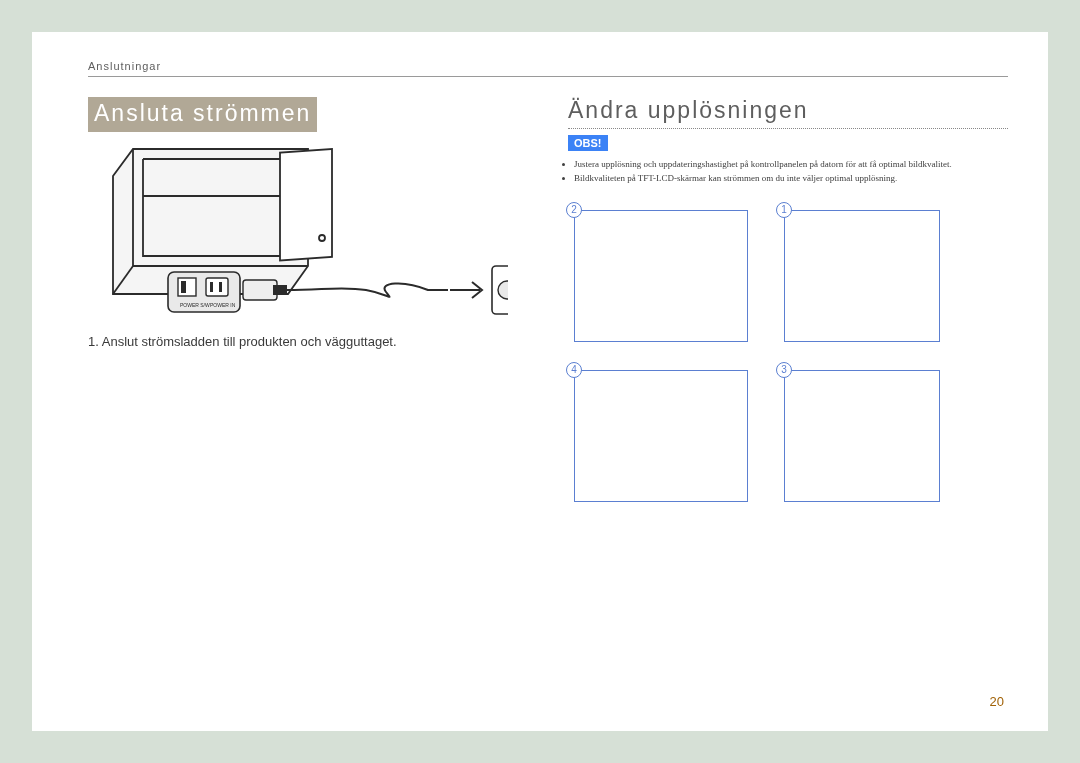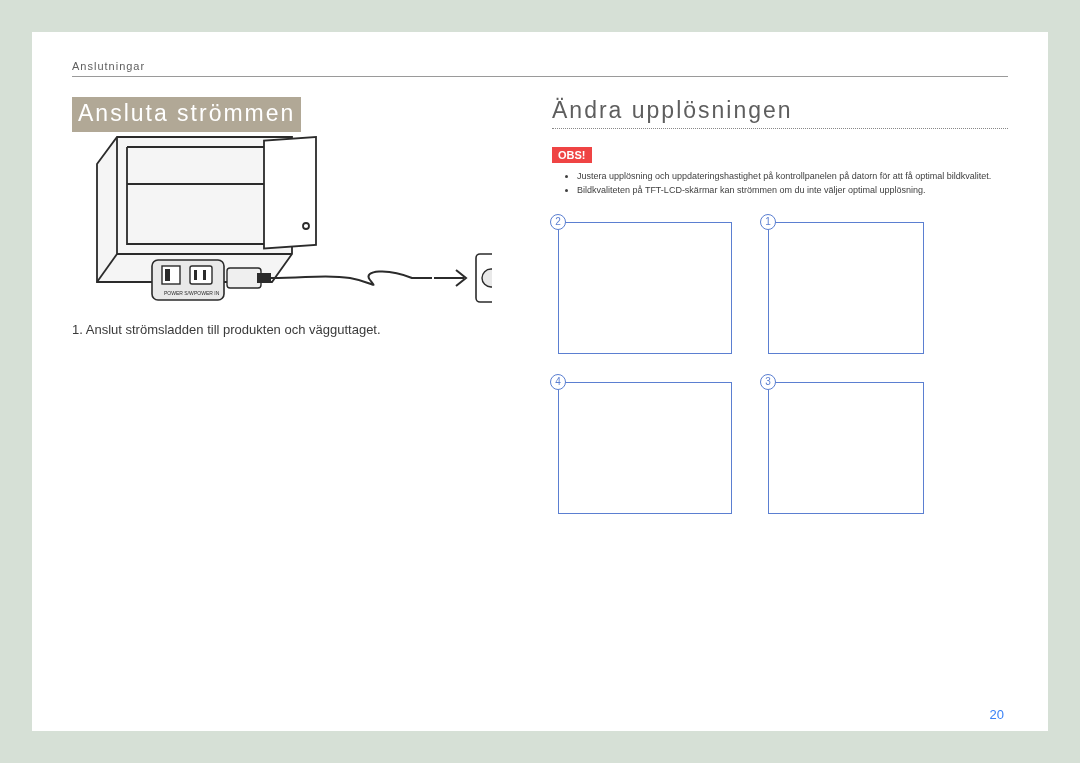--- a/index.html
+++ b/index.html
@@ -8,21 +8,21 @@
     background: #d6e0d6;
     font-family: Arial, Helvetica, sans-serif;
     display: flex;
     align-items: center;
     justify-content: center;
   }
   .page {
     background: #ffffff;
     width: 1016px;
     height: 699px;
-    padding: 28px 40px 20px 40px;
+    padding: 28px 40px 20px 56px;
     position: relative;
   }
   .chapter-header {
     font-size: 11px;
     letter-spacing: 1px;
     color: #5e5e5e;
     padding-bottom: 4px;
     border-bottom: 1px solid #9a9a9a;
     margin-bottom: 20px;
   }
@@ -34,43 +34,45 @@
   .col-right { flex: 1; }
 
   .h-left {
     display: inline-block;
     background: #b1a896;
     color: #ffffff;
     font-size: 23px;
     font-weight: 400;
     letter-spacing: 2px;
     padding: 3px 6px 5px 6px;
+    margin-bottom: 12px;
   }
   .h-right {
     font-size: 23px;
     font-weight: 400;
     letter-spacing: 2px;
     color: #5e5e5e;
     border-bottom: 1px dotted #888;
     padding-bottom: 4px;
-    margin-bottom: 16px;
+    margin-bottom: 4px;
   }
   .obs-badge {
     display: inline-block;
-    background: #ef4444;
+    background: #3b82f6;
     color: #ffffff;
     font-size: 11px;
     font-weight: bold;
     padding: 2px 6px;
     margin-bottom: 6px;
   }
   .bullets {
     list-style: disc;
-    margin-left: 25px;
+    margin-left: 6px;
     margin-bottom: 18px;
+    font-family: Liberation Serif, serif;
   }
   .bullets li {
     font-size: 9px;
     color: #404040;
     line-height: 1.6;
   }
   .path-line {
     font-size: 11px;
     color: #404040;
     margin-bottom: 18px;
@@ -116,24 +118,24 @@
     color: #5b7fd1;
     font-size: 10px;
     display: flex;
     align-items: center;
     justify-content: center;
     z-index: 2;
   }
 
   .page-number {
     position: absolute;
-    bottom: 9px;
+    bottom: 22px;
     right: 44px;
     font-size: 13px;
-    color: #3b82f6;
+    color: #a16207;
   }
 </style>
 </head>
 <body>
 
 <div class="page">
 
   <div class="chapter-header">Anslutningar</div>
 
   <div class="columns">

